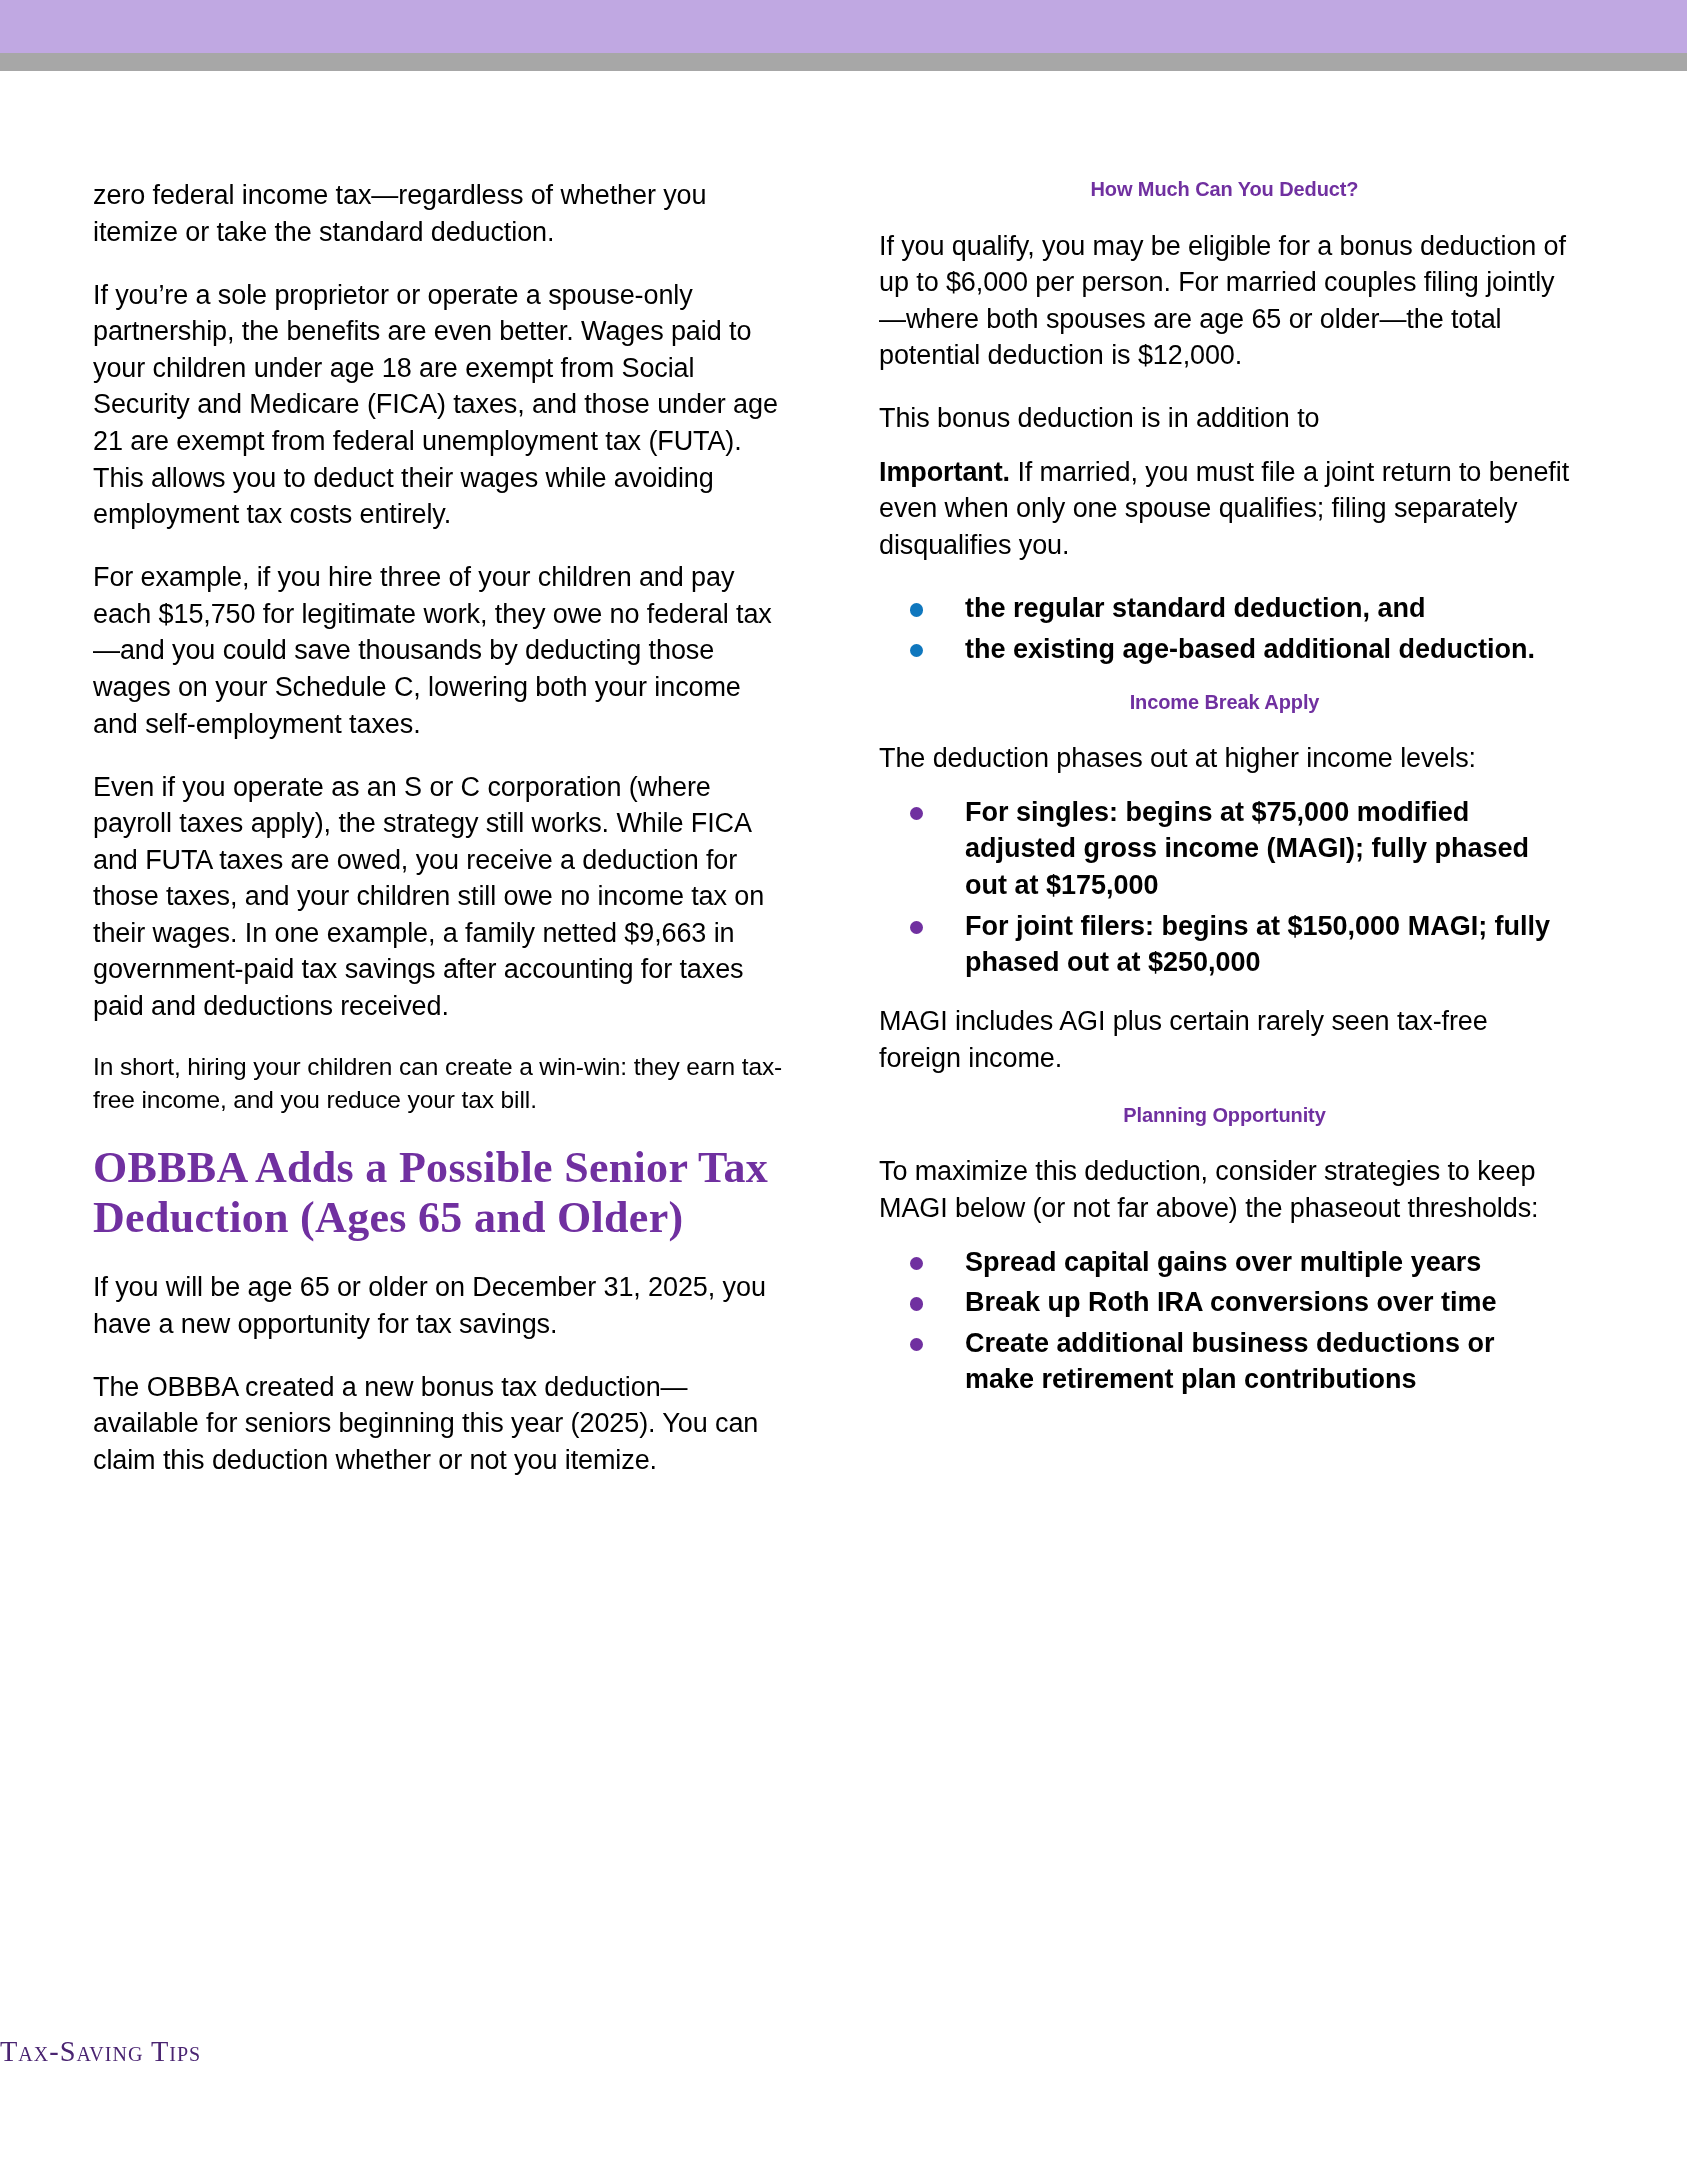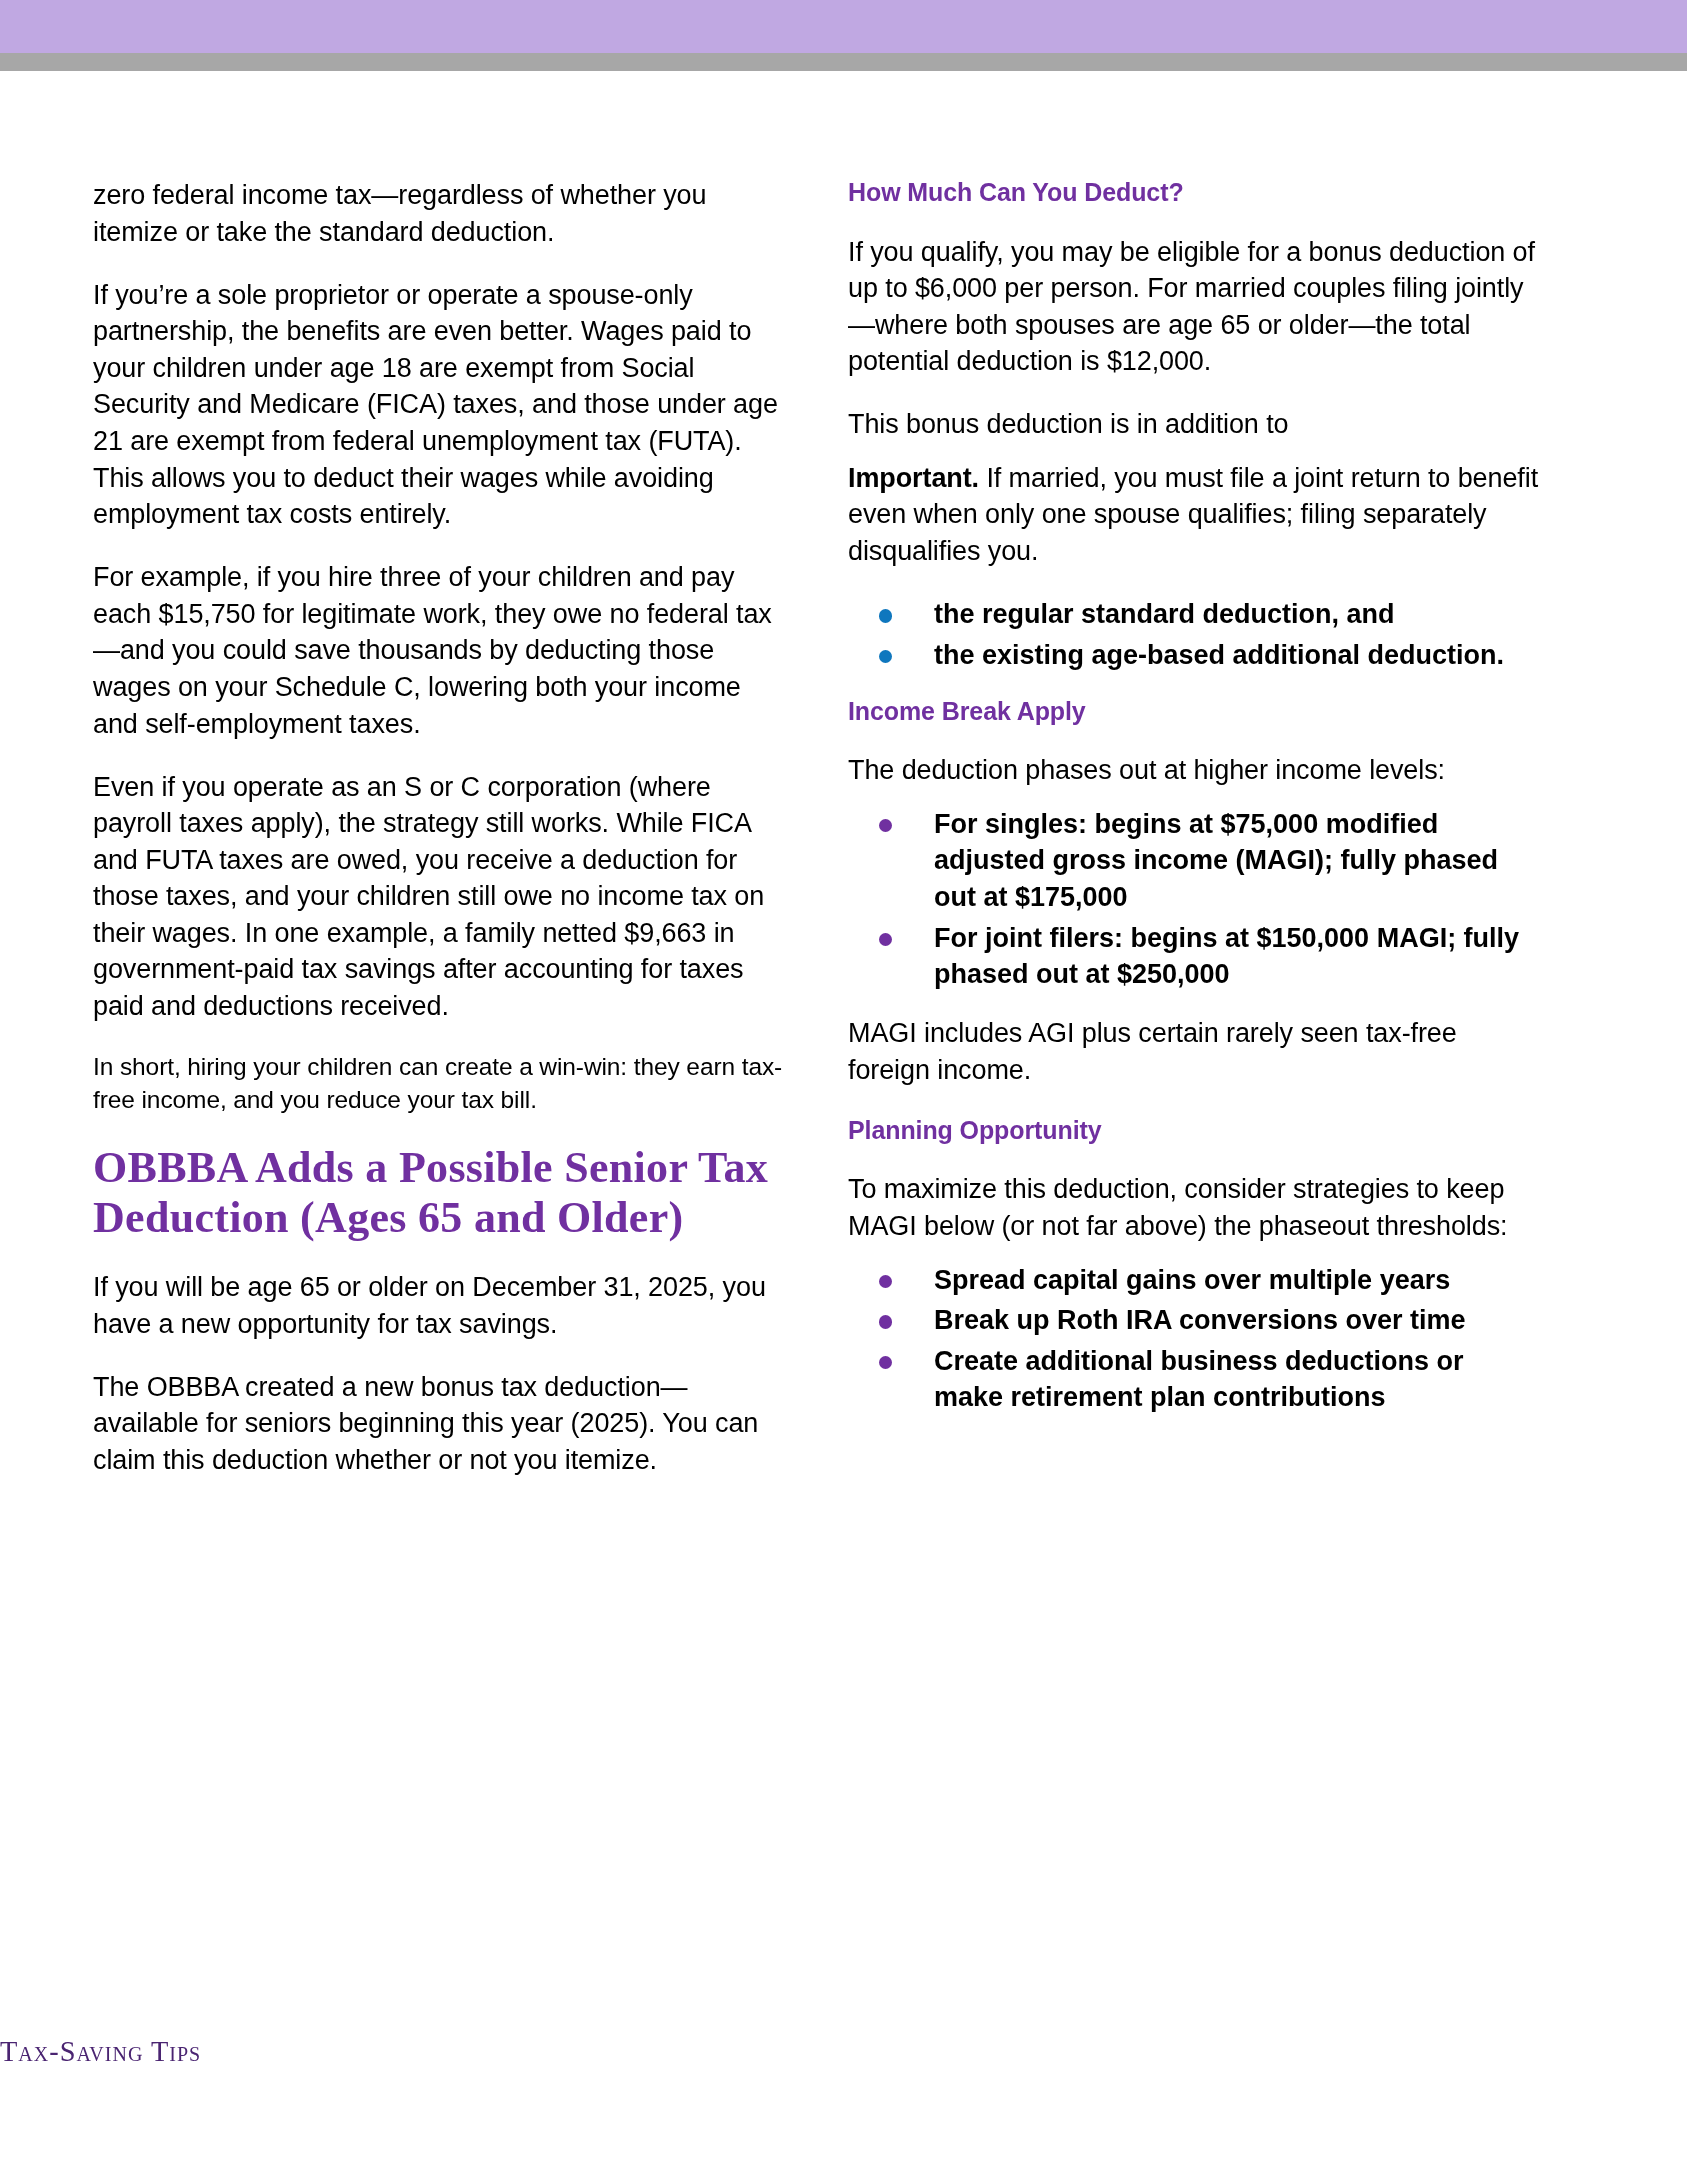--- a/index.html
+++ b/index.html
@@ -40,21 +40,21 @@
     background: #a7a7a7;
   }
 
   
   .columns {
     position: absolute;
     top: 177px;
     left: 93px;
     width: 1515px;
     display: flex;
-    gap: 64px;
+    gap: 95px;
     align-items: flex-start;
   }
   .col {
     width: 691px;
     flex: 0 0 691px;
   }
   .col-right {
     width: 691px;
     flex: 0 0 691px;
   }
@@ -87,24 +87,25 @@
     font-weight: bold;
     font-size: 44px;
     line-height: 1.15;
     color: #7030a0;
     letter-spacing: 0.3px;
   }
   h2.section {
     margin: 0 0 26.5px 0;
     font-family: "Liberation Sans", sans-serif;
     font-weight: bold;
-    font-size: 25px;
+    font-size: 20px;
     line-height: 1.2;
     color: #7030a0;
     letter-spacing: -0.1px;
+    text-align: center;
   }
   h2.section.spaced-top {
     margin-top: 16px;
   }
 
   
   ul.bullets {
     margin: 0 0 22.5px 0;
     padding: 0;
     list-style: none;

